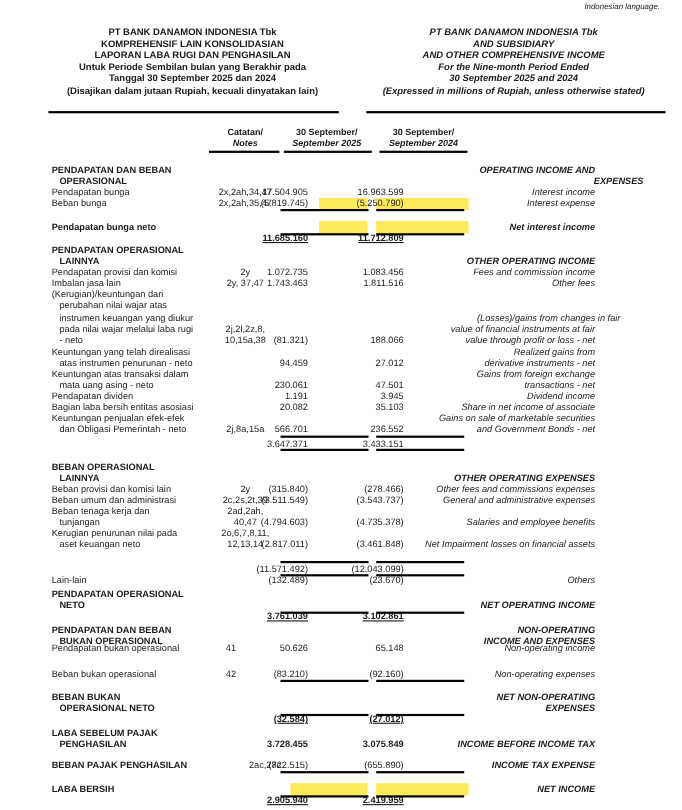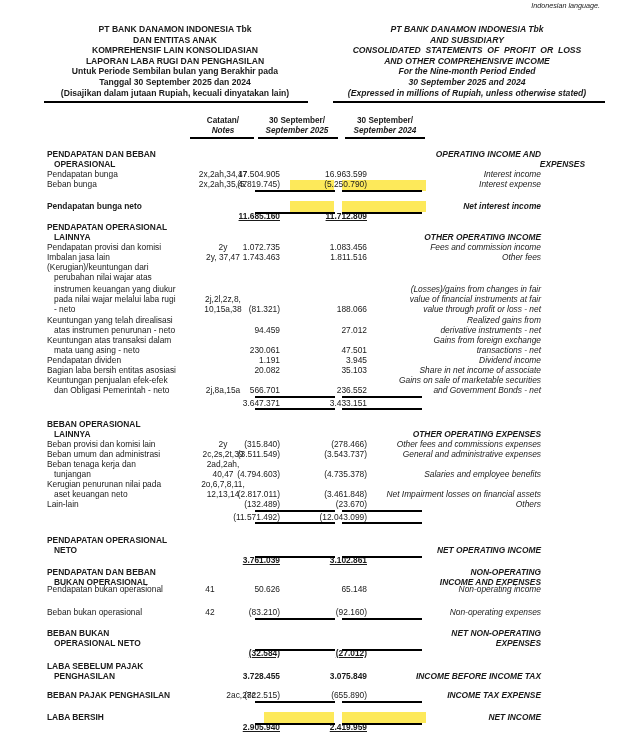--- a/index.html
+++ b/index.html
@@ -33,31 +33,29 @@
   .line.c2 { left: 342px; width: 80px; }
   .hlbox { position: absolute; background: #fde95a; height: 11px; }
 </style>
 </head>
 <body>
 
 <div class="abs topnote">Indonesian language.</div>
 
 <div class="abs hdr-l">
   <div class="b">PT BANK DANAMON INDONESIA Tbk</div>
-  <div class="b">DAN ENTITAS ANAK</div>
   <div class="b">KOMPREHENSIF LAIN KONSOLIDASIAN</div>
   <div class="b">LAPORAN LABA RUGI DAN PENGHASILAN</div>
   <div class="b">Untuk Periode Sembilan bulan yang Berakhir pada</div>
   <div class="b">Tanggal 30 September 2025 dan 2024</div>
   <div class="b">(Disajikan dalam jutaan Rupiah, kecuali dinyatakan lain)</div>
 </div>
 <div class="abs hdr-r">
   <div class="b">PT BANK DANAMON INDONESIA Tbk</div>
   <div class="b">AND SUBSIDIARY</div>
-  <div class="b" style="white-space:pre">CONSOLIDATED  STATEMENTS  OF  PROFIT  OR  LOSS</div>
   <div class="b">AND OTHER COMPREHENSIVE INCOME</div>
   <div class="b">For the Nine-month Period Ended</div>
   <div class="b">30 September 2025 and 2024</div>
   <div class="b">(Expressed in millions of Rupiah, unless otherwise stated)</div>
 </div>
 <div class="hdr-rule" style="left:44px;width:264px;"></div>
 <div class="hdr-rule" style="left:333px;width:272px;"></div>
 
 <div class="abs colhdr" style="left:186px;width:74px;top:116px;">
   <div>Catatan/</div>
@@ -135,21 +133,21 @@
   <span class="v1">1.743.463</span>
   <span class="v2">1.811.516</span>
   <span class="en">Other fees</span>
 </div>
 <div class="row" style="top:262px;">
   <span class="lbl">(Kerugian)/keuntungan dari</span>
 </div>
 <div class="row" style="top:272px;">
   <span class="lbl ind">perubahan nilai wajar atas</span>
 </div>
-<div class="row" style="top:284px;">
+<div class="row" style="top:284px;padding-left:23px;">
   <span class="lbl ind">instrumen keuangan yang diukur</span>
   <span class="en">(Losses)/gains from changes in fair</span>
 </div>
 <div class="row" style="top:294px;">
   <span class="lbl ind">pada nilai wajar melalui laba rugi</span>
   <span class="note">2j,2l,2z,8,</span>
   <span class="en">value of financial instruments at fair</span>
 </div>
 <div class="row" style="top:304px;">
   <span class="lbl ind">- neto</span>
@@ -246,21 +244,21 @@
   <span class="lbl">Kerugian penurunan nilai pada</span>
   <span class="note">2o,6,7,8,11,</span>
 </div>
 <div class="row" style="top:489px;">
   <span class="lbl ind">aset keuangan neto</span>
   <span class="note">12,13,14</span>
   <span class="v1">(2.817.011)</span>
   <span class="v2">(3.461.848)</span>
   <span class="en">Net Impairment losses on financial assets</span>
 </div>
-<div class="row" style="top:499px;">
+<div class="row" style="top:522px;">
   <span class="lbl">Lain-lain</span>
   <span class="v1">(132.489)</span>
   <span class="v2">(23.670)</span>
   <span class="en">Others</span>
 </div>
 <div class="line c1" style="top:510px;"></div>
 <div class="line c2" style="top:510px;"></div>
 <div class="row" style="top:512px;">
   <span class="v1">(11.571.492)</span>
   <span class="v2">(12.043.099)</span>

